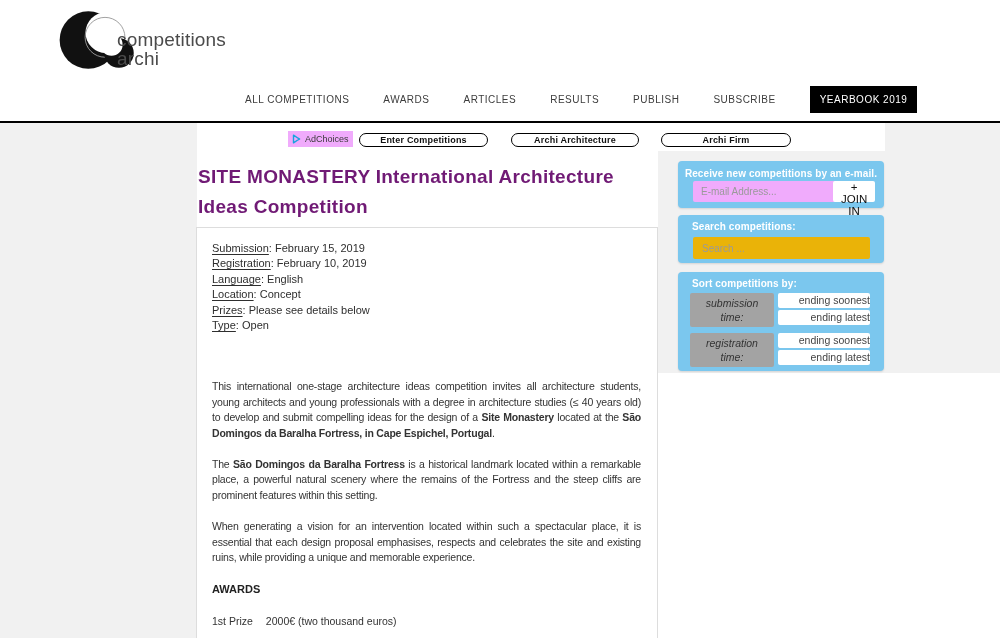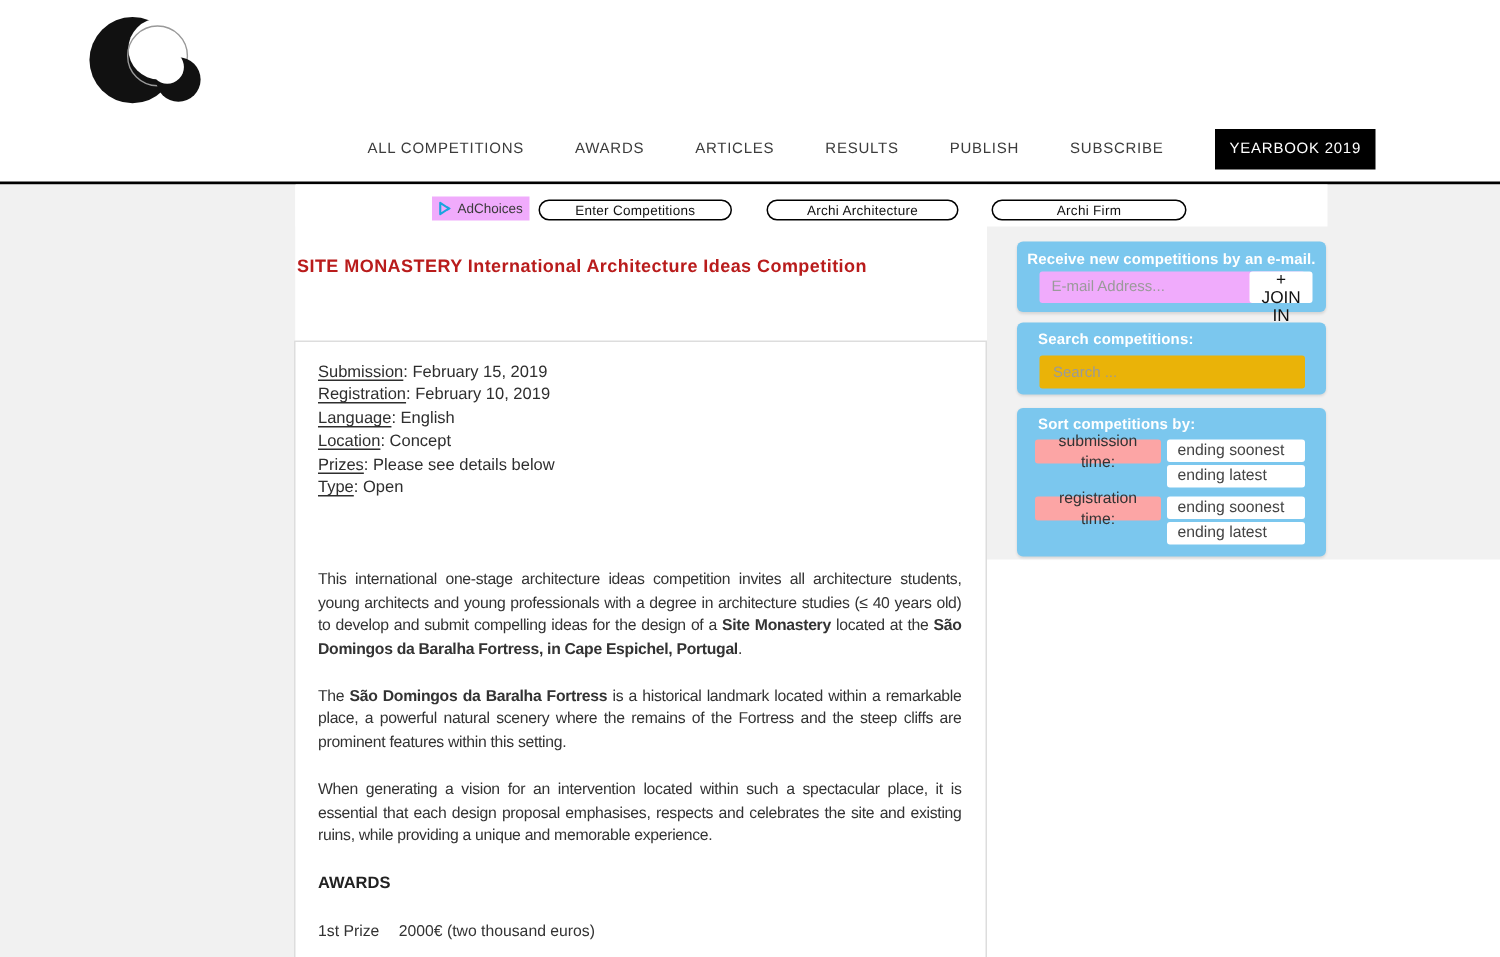--- a/index.html
+++ b/index.html
@@ -25,28 +25,28 @@
   .bg-right { position:absolute; left:658px; top:123px; width:342px; height:250px; background:#f1f1f1; }
   .ad-band { position:absolute; left:197px; top:123px; width:688px; height:28px; background:#fff; }
   .main-col { position:absolute; left:197px; top:123px; width:461px; height:515px; background:#fff; }
 
   
   .adchoices { position:absolute; left:288px; top:131px; height:16px; display:flex; align-items:center;
                gap:3px; background:#f0abfc; padding:0 4px; cursor:pointer; }
   .adchoices-label { font-size:9px; color:#3a3a3a; }
   .pill { position:absolute; top:133px; height:14px; background:#fff; border:1.5px solid #000;
           border-radius:8px; display:flex; align-items:center; justify-content:center;
-          font-size:9px; font-weight:400; letter-spacing:0.2px; color:#111; cursor:pointer; }
+          font-size:9px; font-weight:700; letter-spacing:0.2px; color:#111; cursor:pointer; }
   .pill-1 { left:359px; width:129px; }
   .pill-2 { left:511px; width:128px; }
   .pill-3 { left:661px; width:130px; }
 
   
-  .page-title { position:absolute; left:198px; top:162px; width:430px; font-size:12px;
-                line-height:30px; color:#b91c1c; letter-spacing:0.3px; }
+  .page-title { position:absolute; left:198px; top:162px; width:430px; font-size:19px;
+                line-height:30px; color:#701a75; letter-spacing:0.3px; }
   .details-box { position:absolute; left:196px; top:227px; width:462px; height:420px;
                  background:#fff; border:1px solid #ddd; padding:13px 16px 0 15px;
                  font-size:11px; line-height:15.4px; color:#2e2e2e; }
   .drow { white-space:nowrap; }
   .dlabel { text-decoration:underline; text-underline-offset:1.5px; }
   .paragraphs { margin-top:46px; font-size:10.5px; letter-spacing:-0.2px; line-height:15.4px; color:#333; }
   .paragraphs p { text-align:justify; margin:0 0 16px 0; }
   .paragraphs p:last-child { margin-bottom:0; }
   .b { font-weight:700; }
   .awards-heading { margin-top:16px; font-size:11px; font-weight:700; color:#222; }
@@ -71,41 +71,45 @@
   .join-btn { border:none; background:#fff; font-size:11.5px; color:#111; padding:0 8px;
               cursor:pointer; font-family:"Liberation Sans", sans-serif; border-radius:2px; }
 
   .search-input { position:absolute; left:15px; right:14px; top:22px; height:22px; background:#eab308;
                   border:none; outline:none; border-radius:2px; font-size:10px; color:#555;
                   padding-left:9px; font-family:"Liberation Sans", sans-serif; }
   .search-input::placeholder { color:#9a9a9a; }
 
   .sort-rows { position:absolute; left:12px; right:14px; top:21px; }
   .sort-row { display:flex; gap:4px; margin-bottom:6px; }
-  .sort-label-cell { width:84px; height:16px; background:#fca5a5; border-radius:2px;
+  .sort-label-cell { width:84px; height:34px; background:#a3a3a3; border-radius:2px;
                      display:flex; align-items:center; justify-content:center; text-align:center;
-                     font-size:10.5px; line-height:14px; color:#333; padding:0 8px; }
+                     font-size:10.5px; line-height:14px; color:#333; padding:0 8px;font-style:italic; }
   .sort-options { flex:1; display:flex; flex-direction:column; gap:2px; }
   .sort-option { height:15px; background:#fff; border-radius:2px; font-size:10.5px; color:#444;
-                 line-height:15px; padding-left:7px; cursor:pointer; }
+                 line-height:15px; padding-left:7px; cursor:pointer;text-align:right; }
 </style>
 </head>
 <body>
 
 <div class="page">
 
   <div class="header">
     <div class="logo-link">
       <svg class="logo-mark" width="88" height="66" viewBox="0 0 95 70">
         <circle cx="36" cy="34" r="31" fill="#111"></circle>
         <circle cx="55" cy="26" r="22" fill="#fff"></circle>
         <circle cx="54" cy="31" r="21.5" fill="none" stroke="#999" stroke-width="1"></circle>
         <circle cx="69" cy="48" r="16" fill="#111"></circle>
         <circle cx="61" cy="39" r="12" fill="#fff"></circle>
       </svg>
+      <div class="logo-text">
+        <div>competitions</div>
+        <div>archi</div>
+      </div>
     </div>
     <div class="nav">
       <span class="nav-item">ALL COMPETITIONS</span>
       <span class="nav-item">AWARDS</span>
       <span class="nav-item">ARTICLES</span>
       <span class="nav-item">RESULTS</span>
       <span class="nav-item">PUBLISH</span>
       <span class="nav-item">SUBSCRIBE</span>
       <span class="nav-button">YEARBOOK 2019</span>
     </div>

